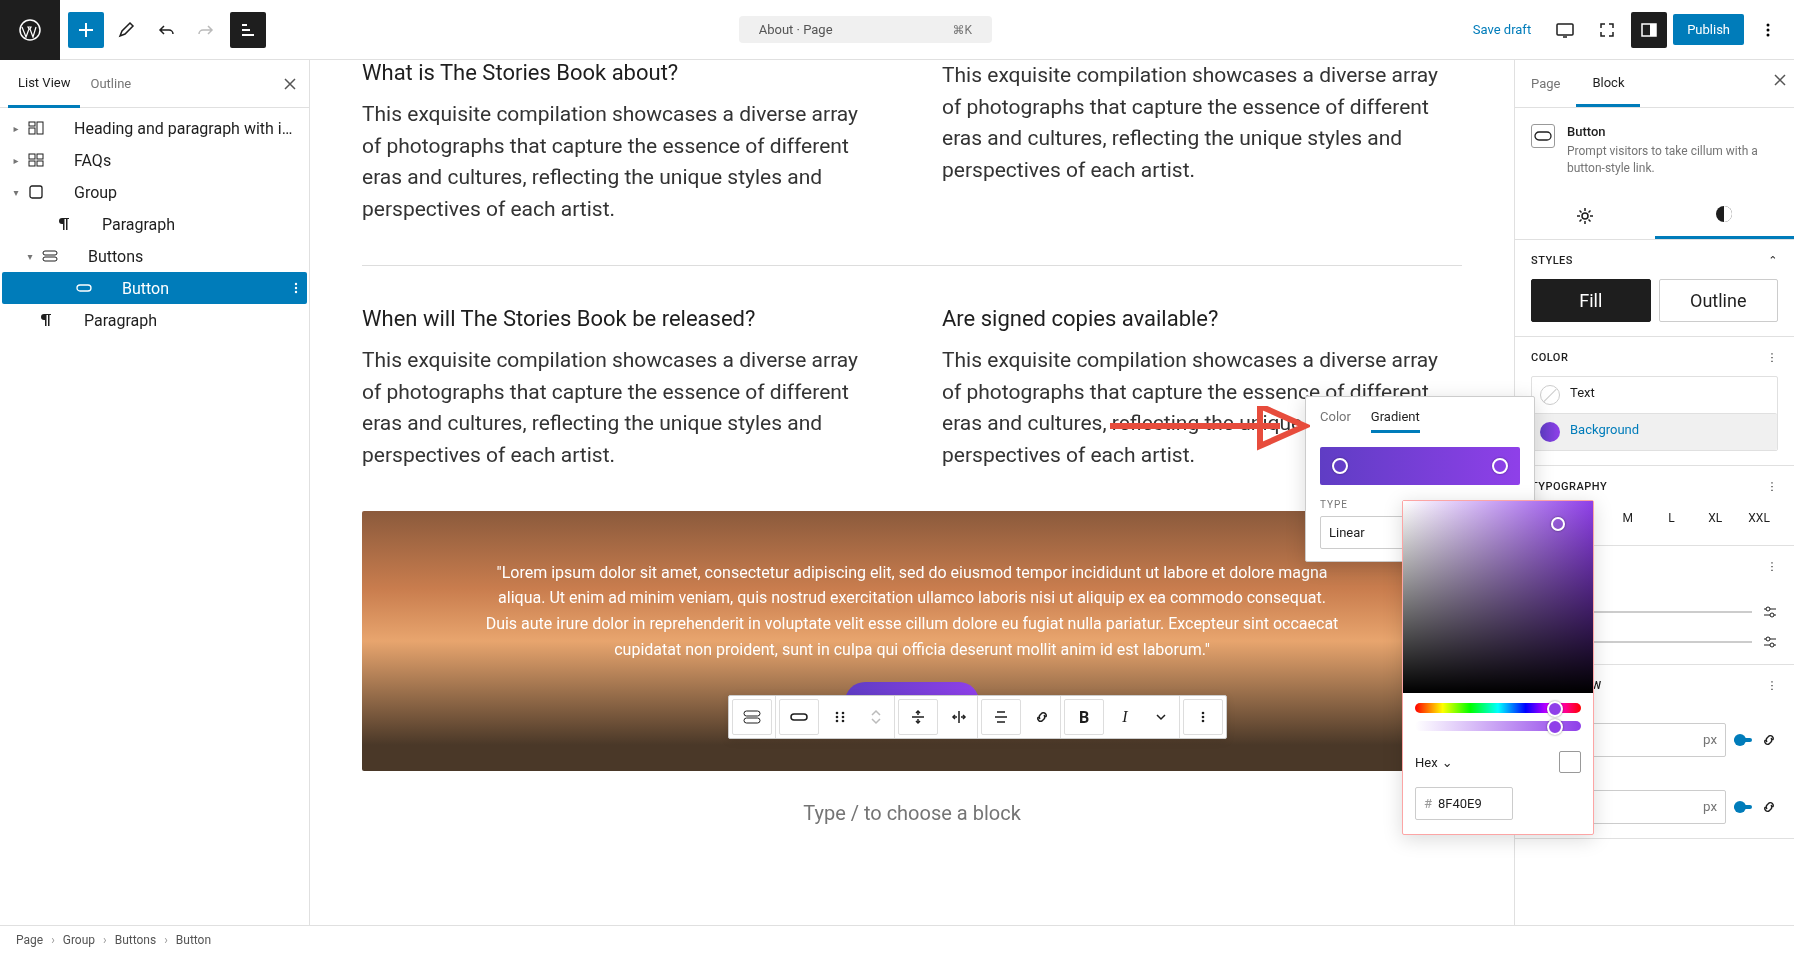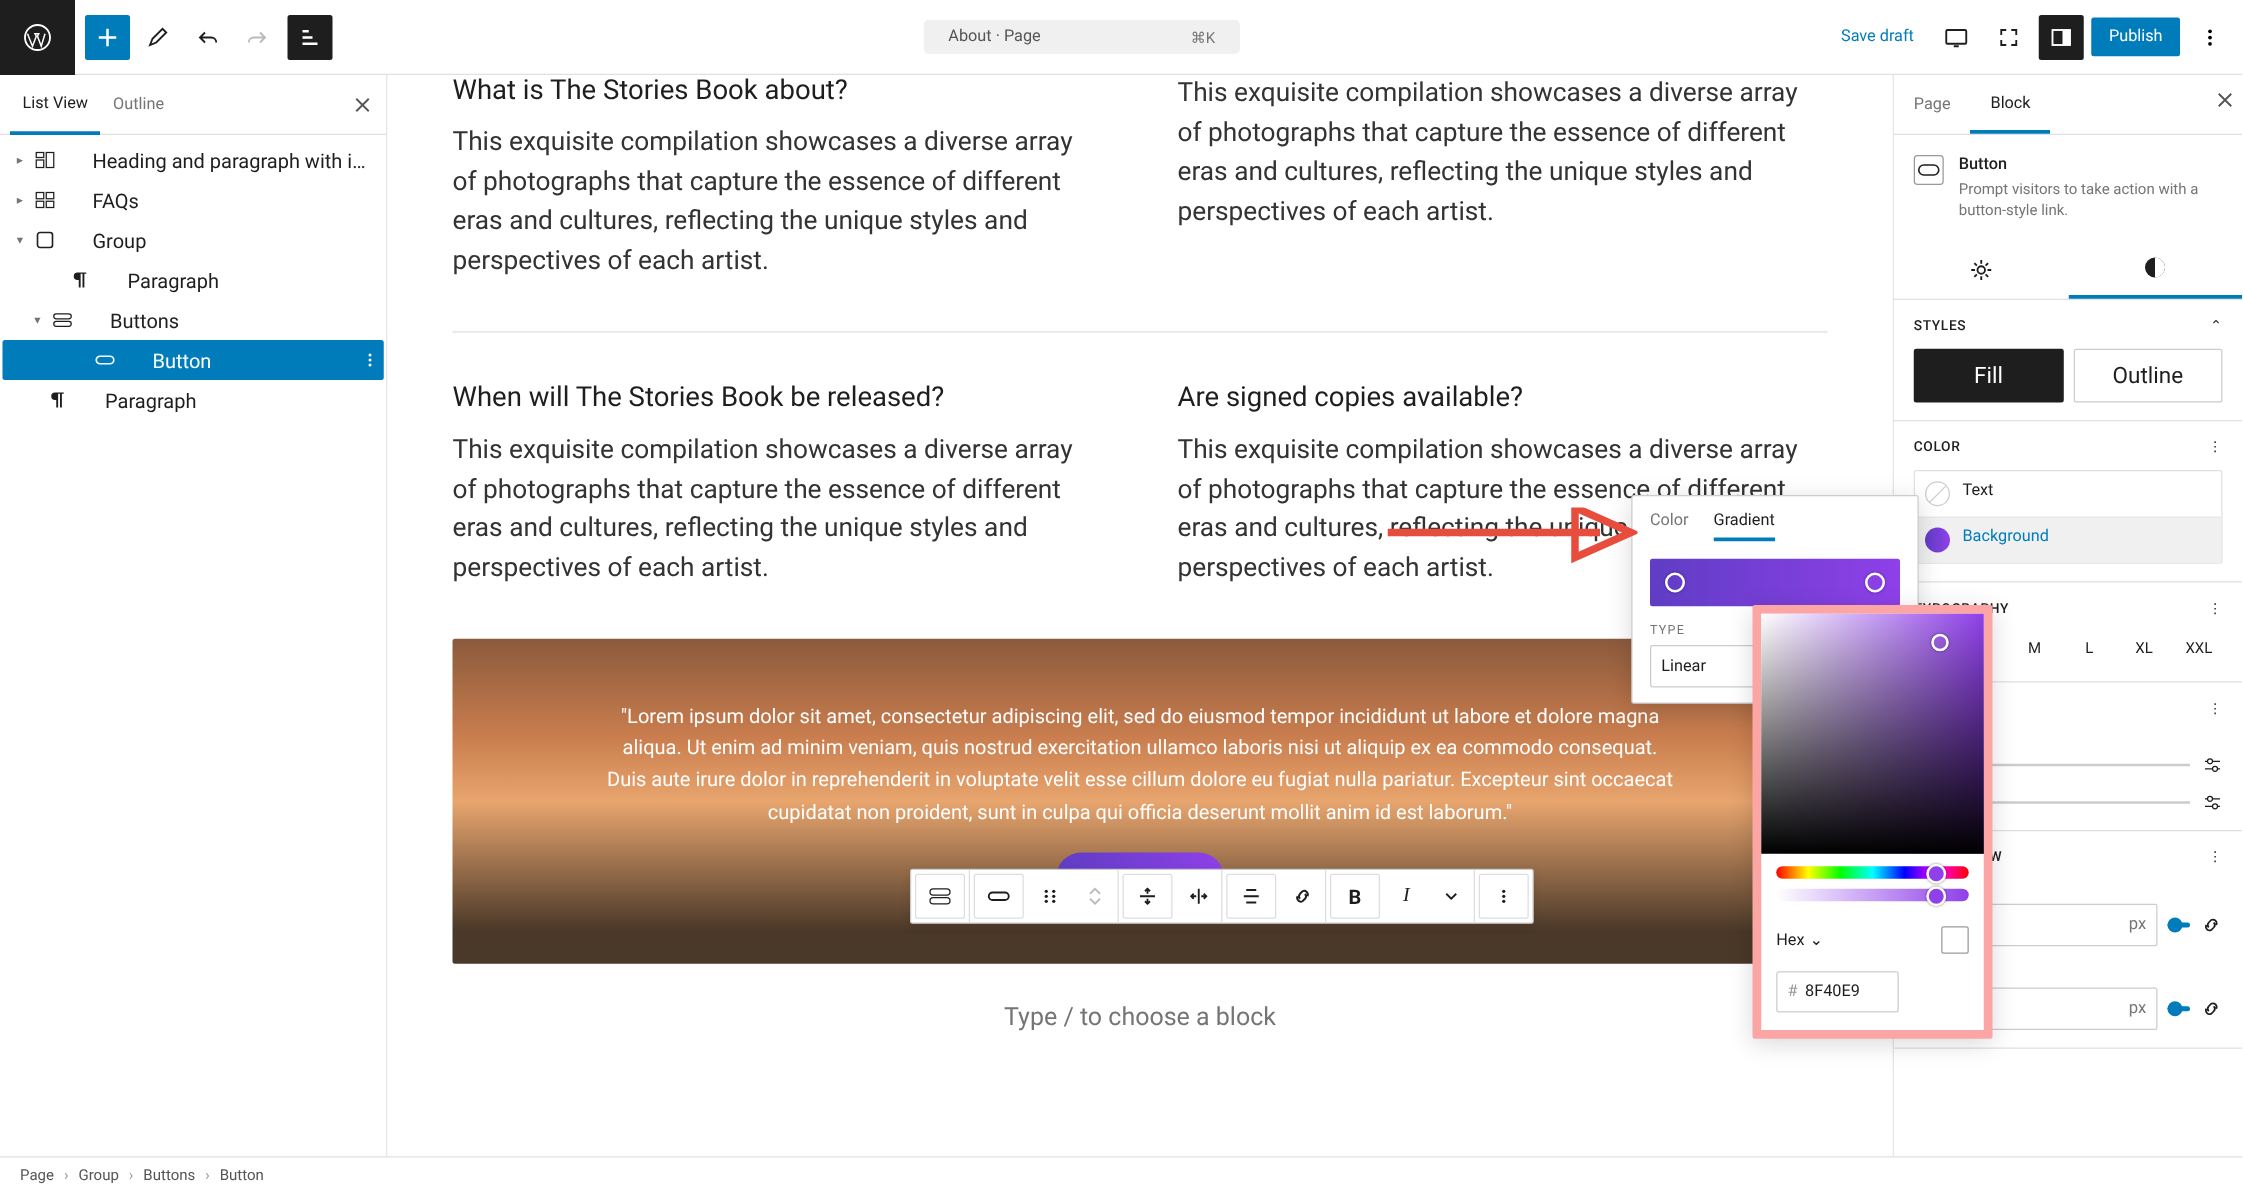--- a/index.html
+++ b/index.html
@@ -76,21 +76,21 @@
 .slider { width:40px; height:4px; background:#007cba; border-radius:2px; position:relative; }
 .slider::after { content:''; position:absolute; left:0; top:-4px; width:12px; height:12px; background:#007cba; border-radius:50%; }
 .popover { position:absolute; top:396px; left:1305px; width:230px; background:#fff; border:1px solid #ccc; border-radius:2px; box-shadow:0 4px 20px rgba(0,0,0,.15); z-index:100; padding:12px 14px; }
 .pop-tabs { display:flex; gap:20px; margin-bottom:14px; font-size:13px; }
 .pop-tab { cursor:pointer; padding-bottom:6px; color:#757575; }
 .pop-tab.active { color:#1e1e1e; border-bottom:3px solid #007cba; }
 .grad-preview { height:38px; background:linear-gradient(90deg,#5f3dc4,#8f40e9); border-radius:2px; position:relative; margin-bottom:14px; }
 .grad-handle { position:absolute; top:50%; transform:translate(-50%,-50%); width:16px; height:16px; border:2px solid #fff; border-radius:50%; box-shadow:0 0 2px rgba(0,0,0,.5);}
 .type-label { font-size:10px; text-transform:uppercase; letter-spacing:1px; color:#757575; margin-bottom:6px; }
 .type-sel { width:88px; border:1px solid #ccc; padding:8px; border-radius:2px; display:flex; justify-content:space-between; align-items:center;gap:36px; }
-.colorpicker { position:absolute; top:484px; left:1402px; width:192px; background:#fff; border:7px solid #fca5a5; border-radius:2px; box-shadow:0 4px 20px rgba(0,0,0,.15); z-index:101; padding:0; }
+.colorpicker { position:absolute; top:500px; left:1402px; width:192px; background:#fff; border:1px solid #fca5a5; border-radius:2px; box-shadow:0 4px 20px rgba(0,0,0,.15); z-index:101; padding:0; }
 .cp-area { height:192px; background:linear-gradient(to top,#000,transparent),linear-gradient(to right,#fff,#8f40e9); position:relative; }
 .cp-cursor { position:absolute; top:16px; right:28px; width:14px; height:14px; border:2px solid #fff; border-radius:50%; box-shadow:0 0 2px rgba(0,0,0,.6);}
 .cp-sliders { padding:10px 12px; }
 .cp-hue { height:10px; background:linear-gradient(90deg,red,#ff0,#0f0,#0ff,#00f,#f0f,red); border-radius:6px; position:relative; margin-bottom:8px;}
 .cp-hue::after,.cp-alpha::after { content:''; position:absolute; right:18px; top:-2px; width:12px; height:12px; border:2px solid #fff; border-radius:50%; box-shadow:0 0 2px rgba(0,0,0,.5); background:#8f40e9;}
 .cp-alpha { height:10px; background:linear-gradient(90deg,transparent,#8f40e9); border-radius:6px; position:relative; }
 .cp-bottom { padding:10px 12px 14px; display:flex; align-items:center; gap:10px; }
 .hex-sel { font-size:13px; display:flex; align-items:center; gap:4px; cursor:pointer;}
 .hex-input { border:1px solid #ccc; padding:8px; border-radius:2px; width:98px; display:flex; gap:6px; align-items:center; }
 .cp-eye { width:22px; height:22px; border:1px solid #999; border-radius:2px; margin-left:auto;}
@@ -379,21 +379,21 @@
           </div>
    </div>
    <div class="block-header">
     <div class="block-header-icon" style="display:flex;align-items:center;justify-content:center">
             <svg width="18" height="10" viewBox="0 0 18 10">
               <rect x="1" y="1" width="16" height="8" rx="4" fill="none" stroke="#1e1e1e" stroke-width="1.3"></rect>
             </svg>
           </div>
     <div class="block-header-text">
      <h4>Button</h4>
-     <p>Prompt visitors to take action with a button-style link.</p>
+     <p>Prompt visitors to take cillum with a button-style link.</p>
     </div>
    </div>
    <div class="style-tabs">
     <div class="style-tab">
             <svg width="20" height="20" viewBox="0 0 20 20">
               <circle cx="10" cy="10" r="3" fill="none" stroke="#1e1e1e" stroke-width="1.5"></circle>
               <path d="M10 2v3M10 15v3M18 10h-3M5 10H2M15.5 4.5l-2 2M6.5 13.5l-2 2M15.5 15.5l-2-2M6.5 6.5l-2-2" stroke="#1e1e1e" stroke-width="1.5"></path>
             </svg>
           </div>
     <div class="style-tab active">

